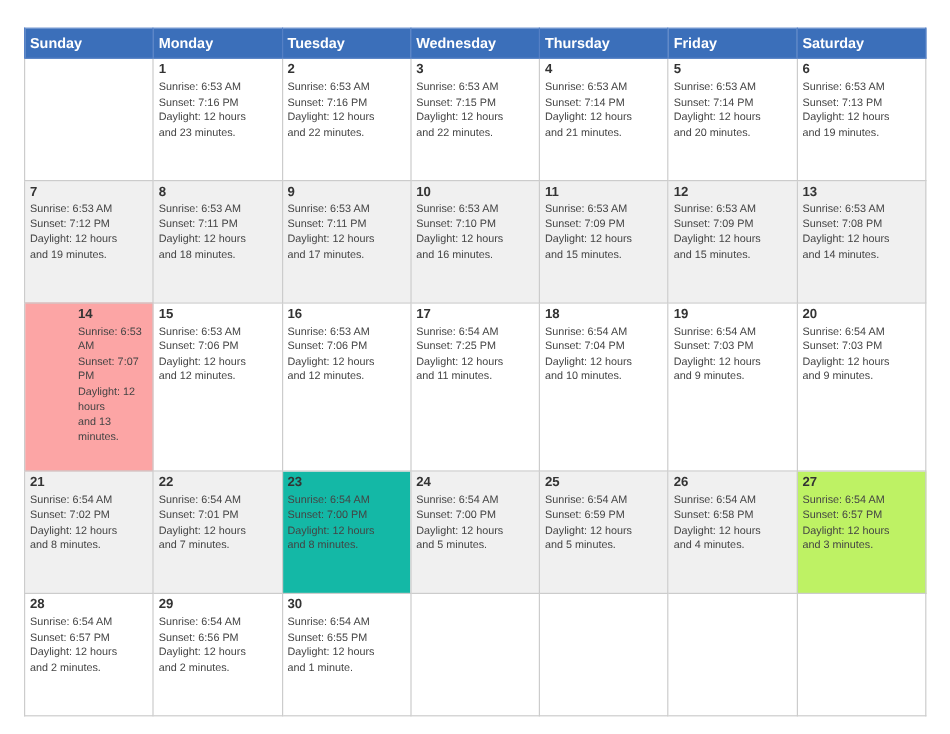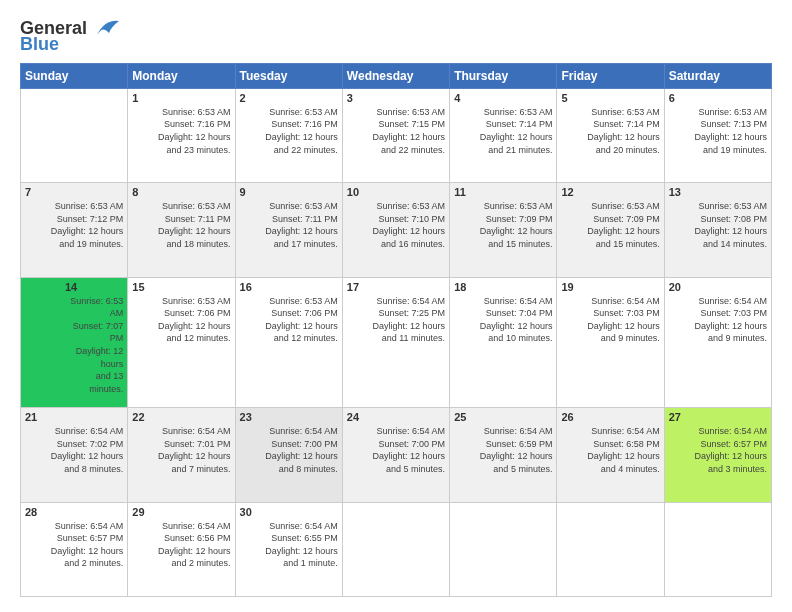--- a/index.html
+++ b/index.html
@@ -76,51 +76,39 @@
       font-size: 11px;
       font-weight: bold;
       color: #333;
       display: block;
       margin-bottom: 2px;
     }
     .cell-info {
       font-size: 9px;
       color: #444;
       line-height: 1.4;
-      text-align: right;
     }
     .empty-cell {
       background: #f9f9f9;
     }
     tr:nth-child(odd) td {
       background: #fff;
     }
     tr:nth-child(even) td {
       background: #f5f5f5;
     }
     .calendar thead tr th {
       background: #3b6fba;
     }
   </style>
 </head>
 <body>
 
 <div class="page">
   <div class="header">
-    <div class="logo">
-      <div style="display:flex; flex-direction:column; align-items:flex-start;">
-        <div style="display:flex; align-items:center;">
-          <span class="logo-text" style="color:#333; font-size:18px; font-weight:bold;">General</span>
-          <svg width="32" height="22" viewBox="0 0 32 22" style="margin-left:2px; margin-top:-2px;">
-            <path d="M8 18 Q16 2 30 4 Q22 10 20 16 Q14 8 8 18Z" fill="#3b7fc4"></path>
-          </svg>
-        </div>
-        <span class="logo-text" style="color:#3b7fc4; font-size:18px; font-weight:bold; margin-top:-4px;">Blue</span>
-      </div>
-    </div>
   </div>
 
   <table class="calendar">
     <thead>
       <tr>
         <th>Sunday</th>
         <th>Monday</th>
         <th>Tuesday</th>
         <th>Wednesday</th>
         <th>Thursday</th>
@@ -245,21 +233,21 @@
             <span class="cell-date">13</span>
             <div class="cell-info">
               <span style="display: block;">Sunrise: 6:53 AM</span>
               <span style="display: block;">Sunset: 7:08 PM</span>
               <span style="display: block;">Daylight: 12 hours</span>
               <span style="display: block;">and 14 minutes.</span>
             </div>
           </td>
         </tr>
         <tr>
-          <td style="background: #22c55e; padding-left: 44px;">
+          <td style="background: #fca5a5; padding-left: 44px;">
             <span class="cell-date">14</span>
             <div class="cell-info">
               <span style="display: block;">Sunrise: 6:53 AM</span>
               <span style="display: block;">Sunset: 7:07 PM</span>
               <span style="display: block;">Daylight: 12 hours</span>
               <span style="display: block;">and 13 minutes.</span>
             </div>
           </td>
           <td style="background: rgb(255, 255, 255);">
             <span class="cell-date">15</span>
@@ -328,21 +316,21 @@
           </td>
           <td style="background: rgb(240, 240, 240);">
             <span class="cell-date">22</span>
             <div class="cell-info">
               <span style="display: block;">Sunrise: 6:54 AM</span>
               <span style="display: block;">Sunset: 7:01 PM</span>
               <span style="display: block;">Daylight: 12 hours</span>
               <span style="display: block;">and 7 minutes.</span>
             </div>
           </td>
-          <td style="background: #e5e5e5;">
+          <td style="background: #14b8a6;">
             <span class="cell-date">23</span>
             <div class="cell-info">
               <span style="display: block;">Sunrise: 6:54 AM</span>
               <span style="display: block;">Sunset: 7:00 PM</span>
               <span style="display: block;">Daylight: 12 hours</span>
               <span style="display: block;">and 8 minutes.</span>
             </div>
           </td>
           <td style="background: rgb(240, 240, 240);">
             <span class="cell-date">24</span>

